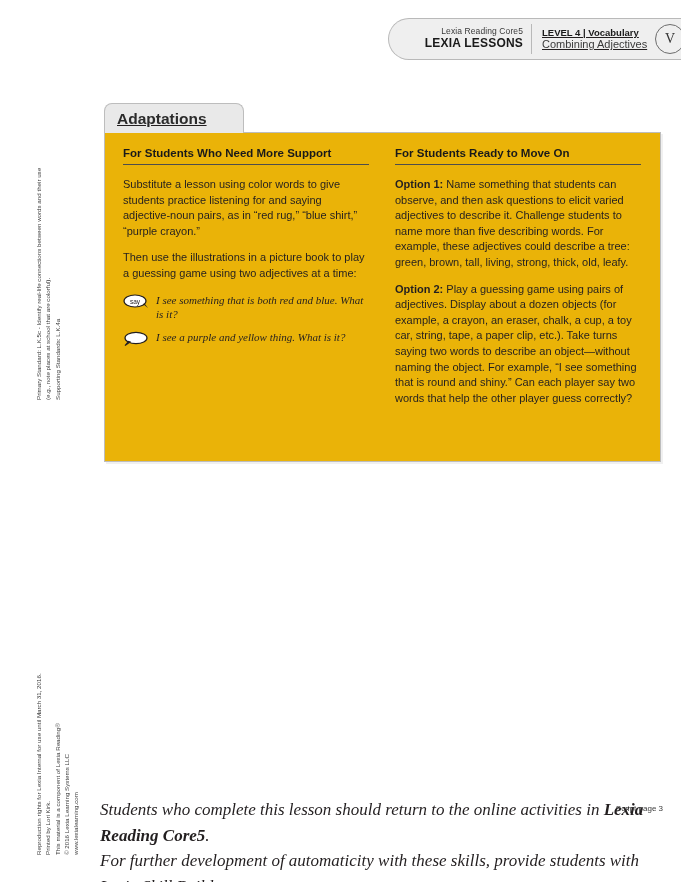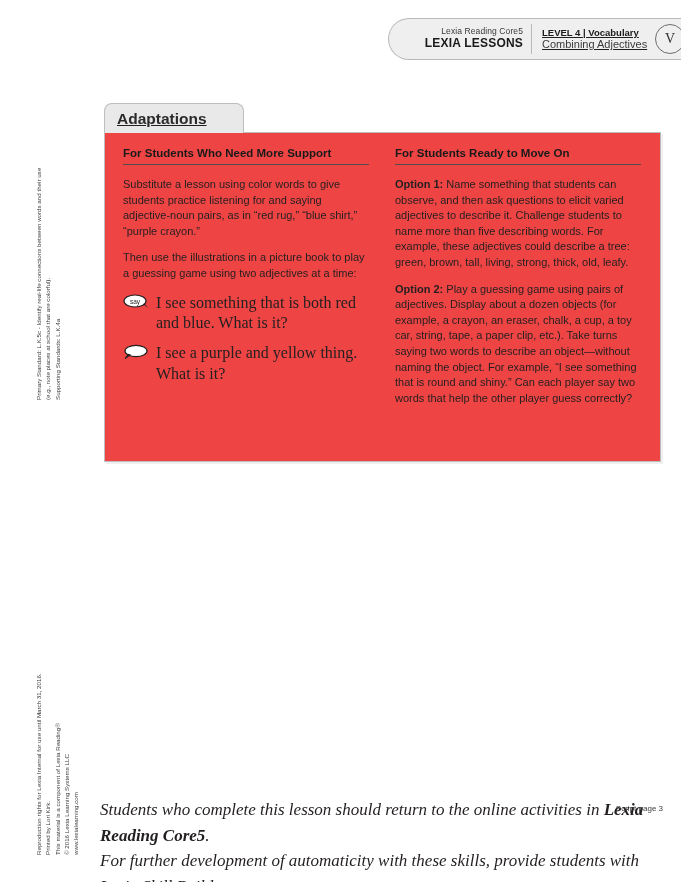--- a/index.html
+++ b/index.html
@@ -104,21 +104,21 @@
     z-index: 2;
     text-decoration: underline;
   }
   .tab-label {
     font-size: 15.5px;
     font-weight: bold;
     color: #2b2b2b;
   }
   .panel-body {
     border: 1px solid #bdbdbd;
-    background: #ef4444;
+    background: #eab308;
     box-sizing: border-box;
     padding: 14px 18px 24px 18px;
     min-height: 330px;
     margin-top: -1px;
     position: relative;
     z-index: 1;
     box-shadow: 2px 2px 0 rgba(0,0,0,0.06);
   }
   .cols {
     display: flex;
@@ -151,21 +151,22 @@
     align-items: flex-start;
     gap: 7px;
     margin-bottom: 9px;
   }
   .say-icon {
     flex: none;
     margin-top: 1px;
   }
   .say-text {
     font-family: "Liberation Serif", serif;
-    font-size: 16px;
+    font-style: italic;
+    font-size: 11px;
     line-height: 1.3;
     color: #231f20;
   }
 
   
   .vert-text {
     position: absolute;
     transform-origin: left top;
     transform: rotate(-90deg);
     white-space: nowrap;

